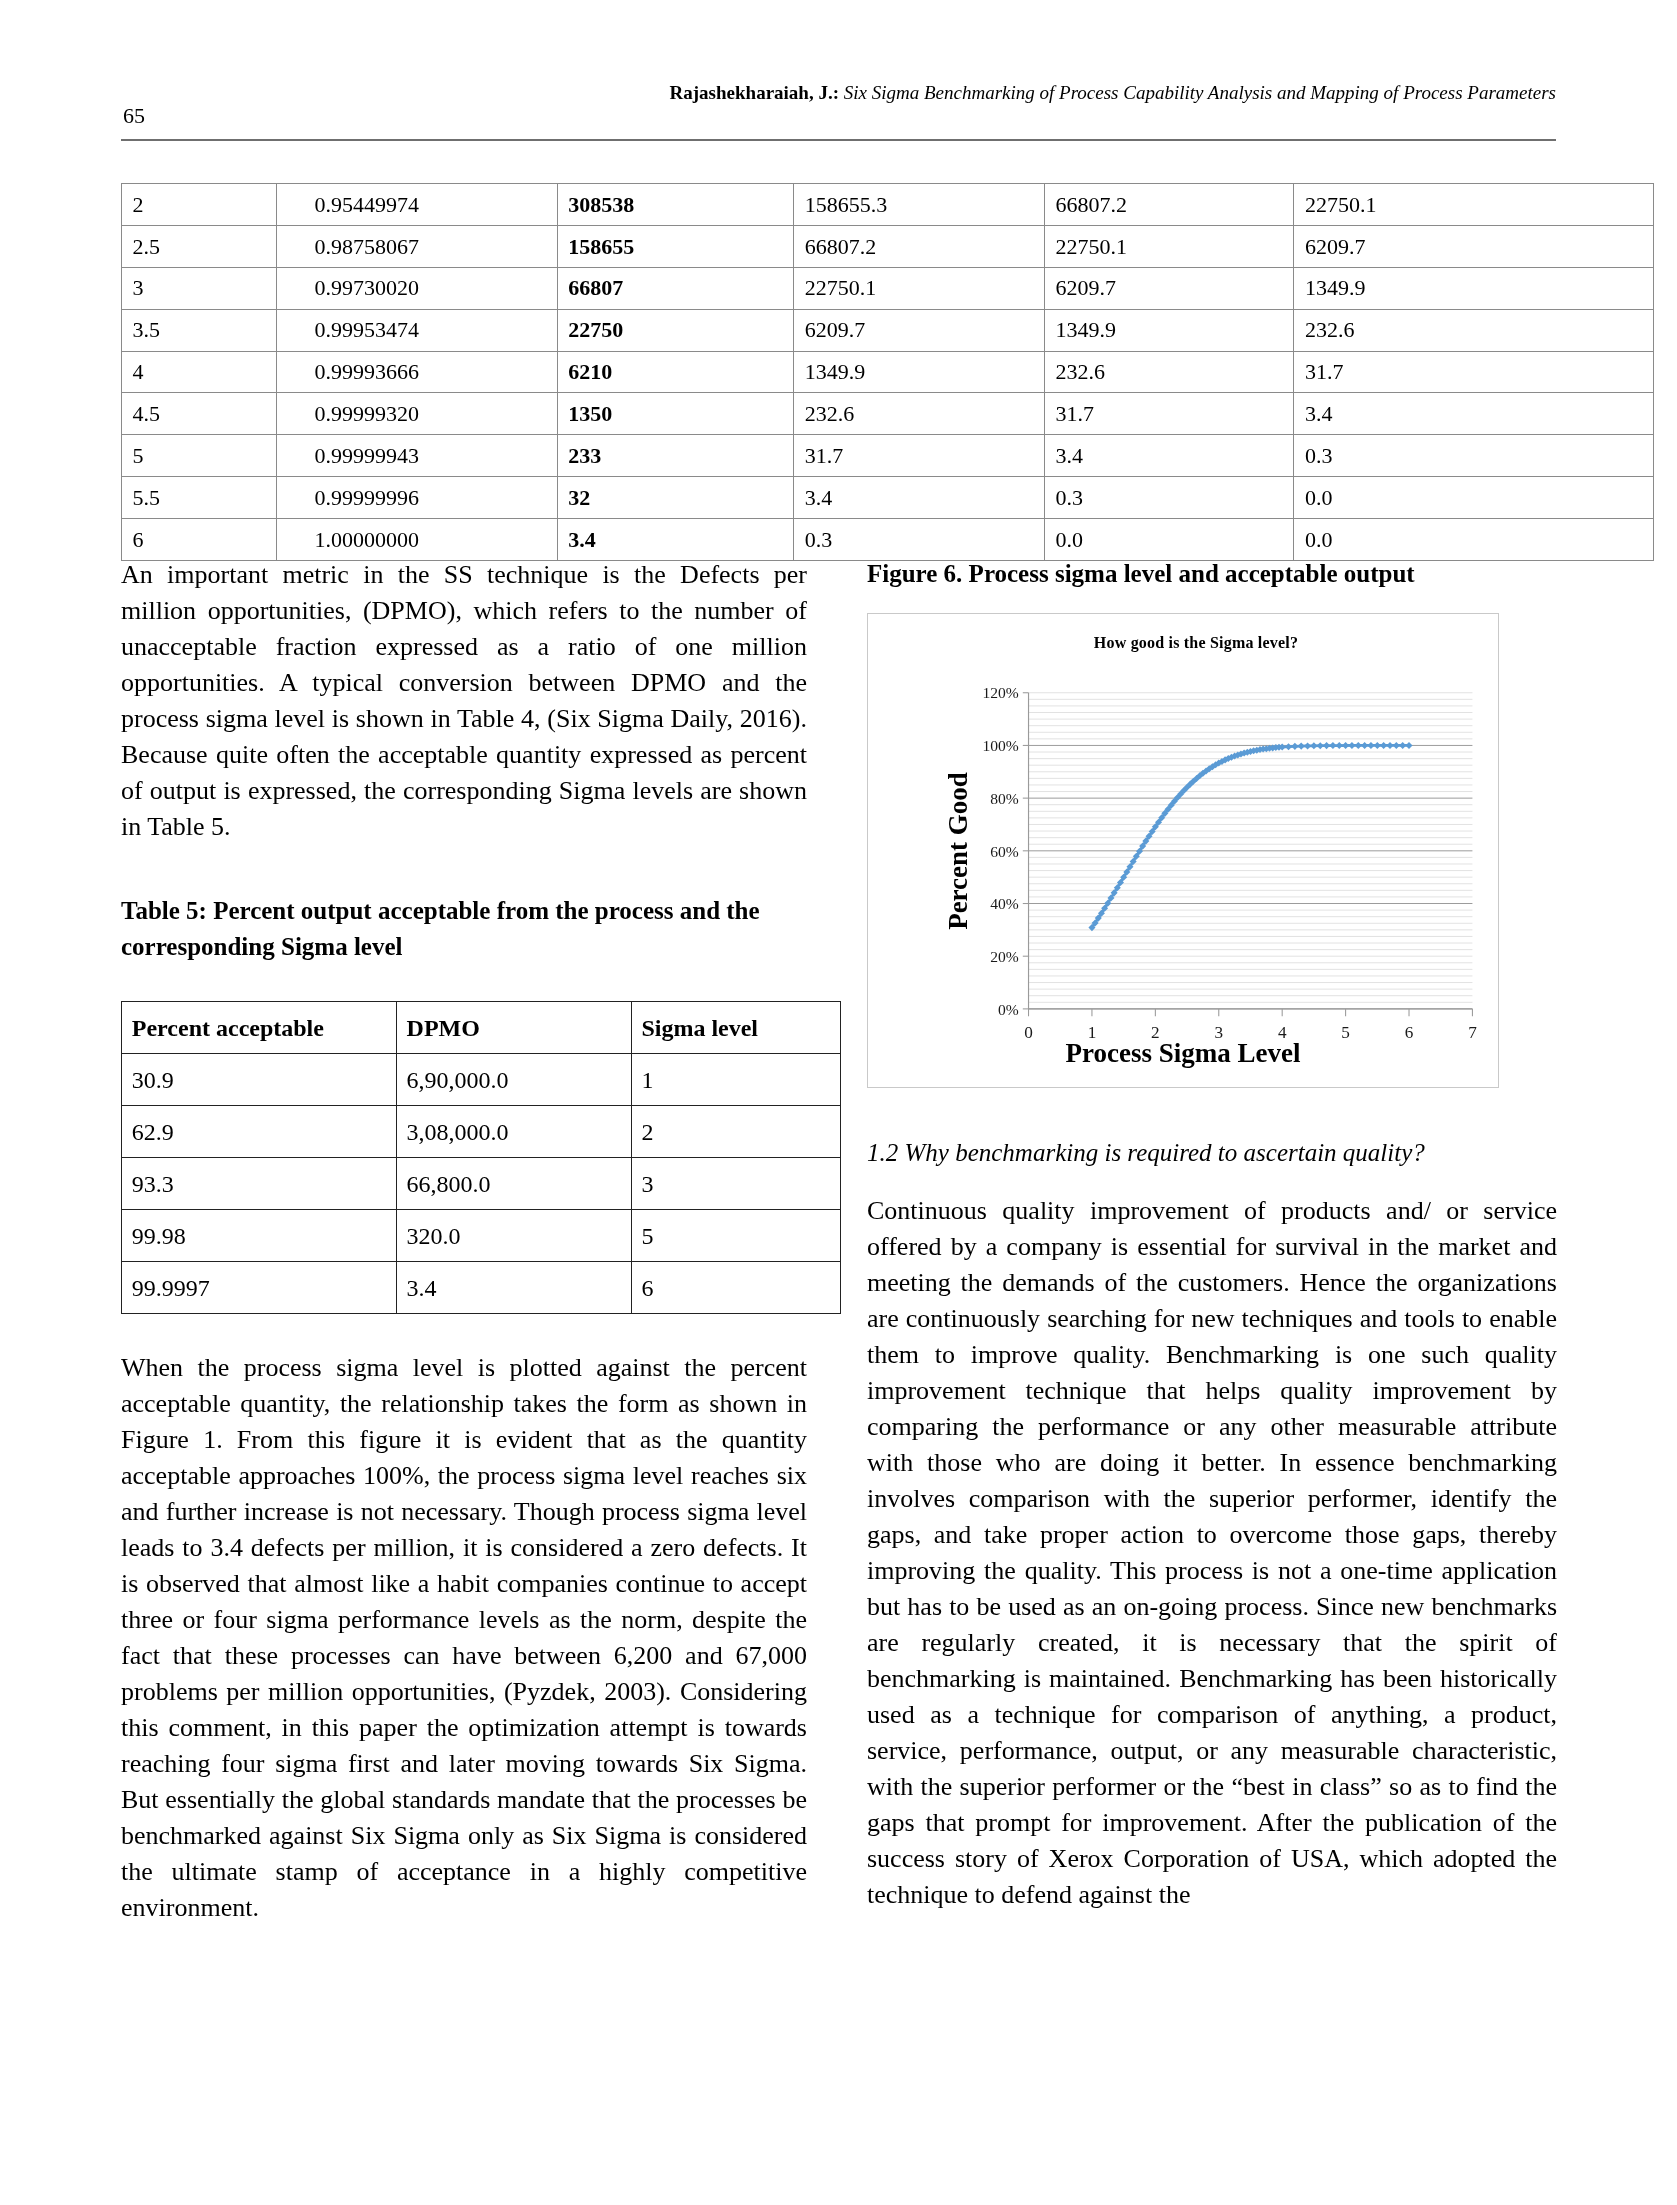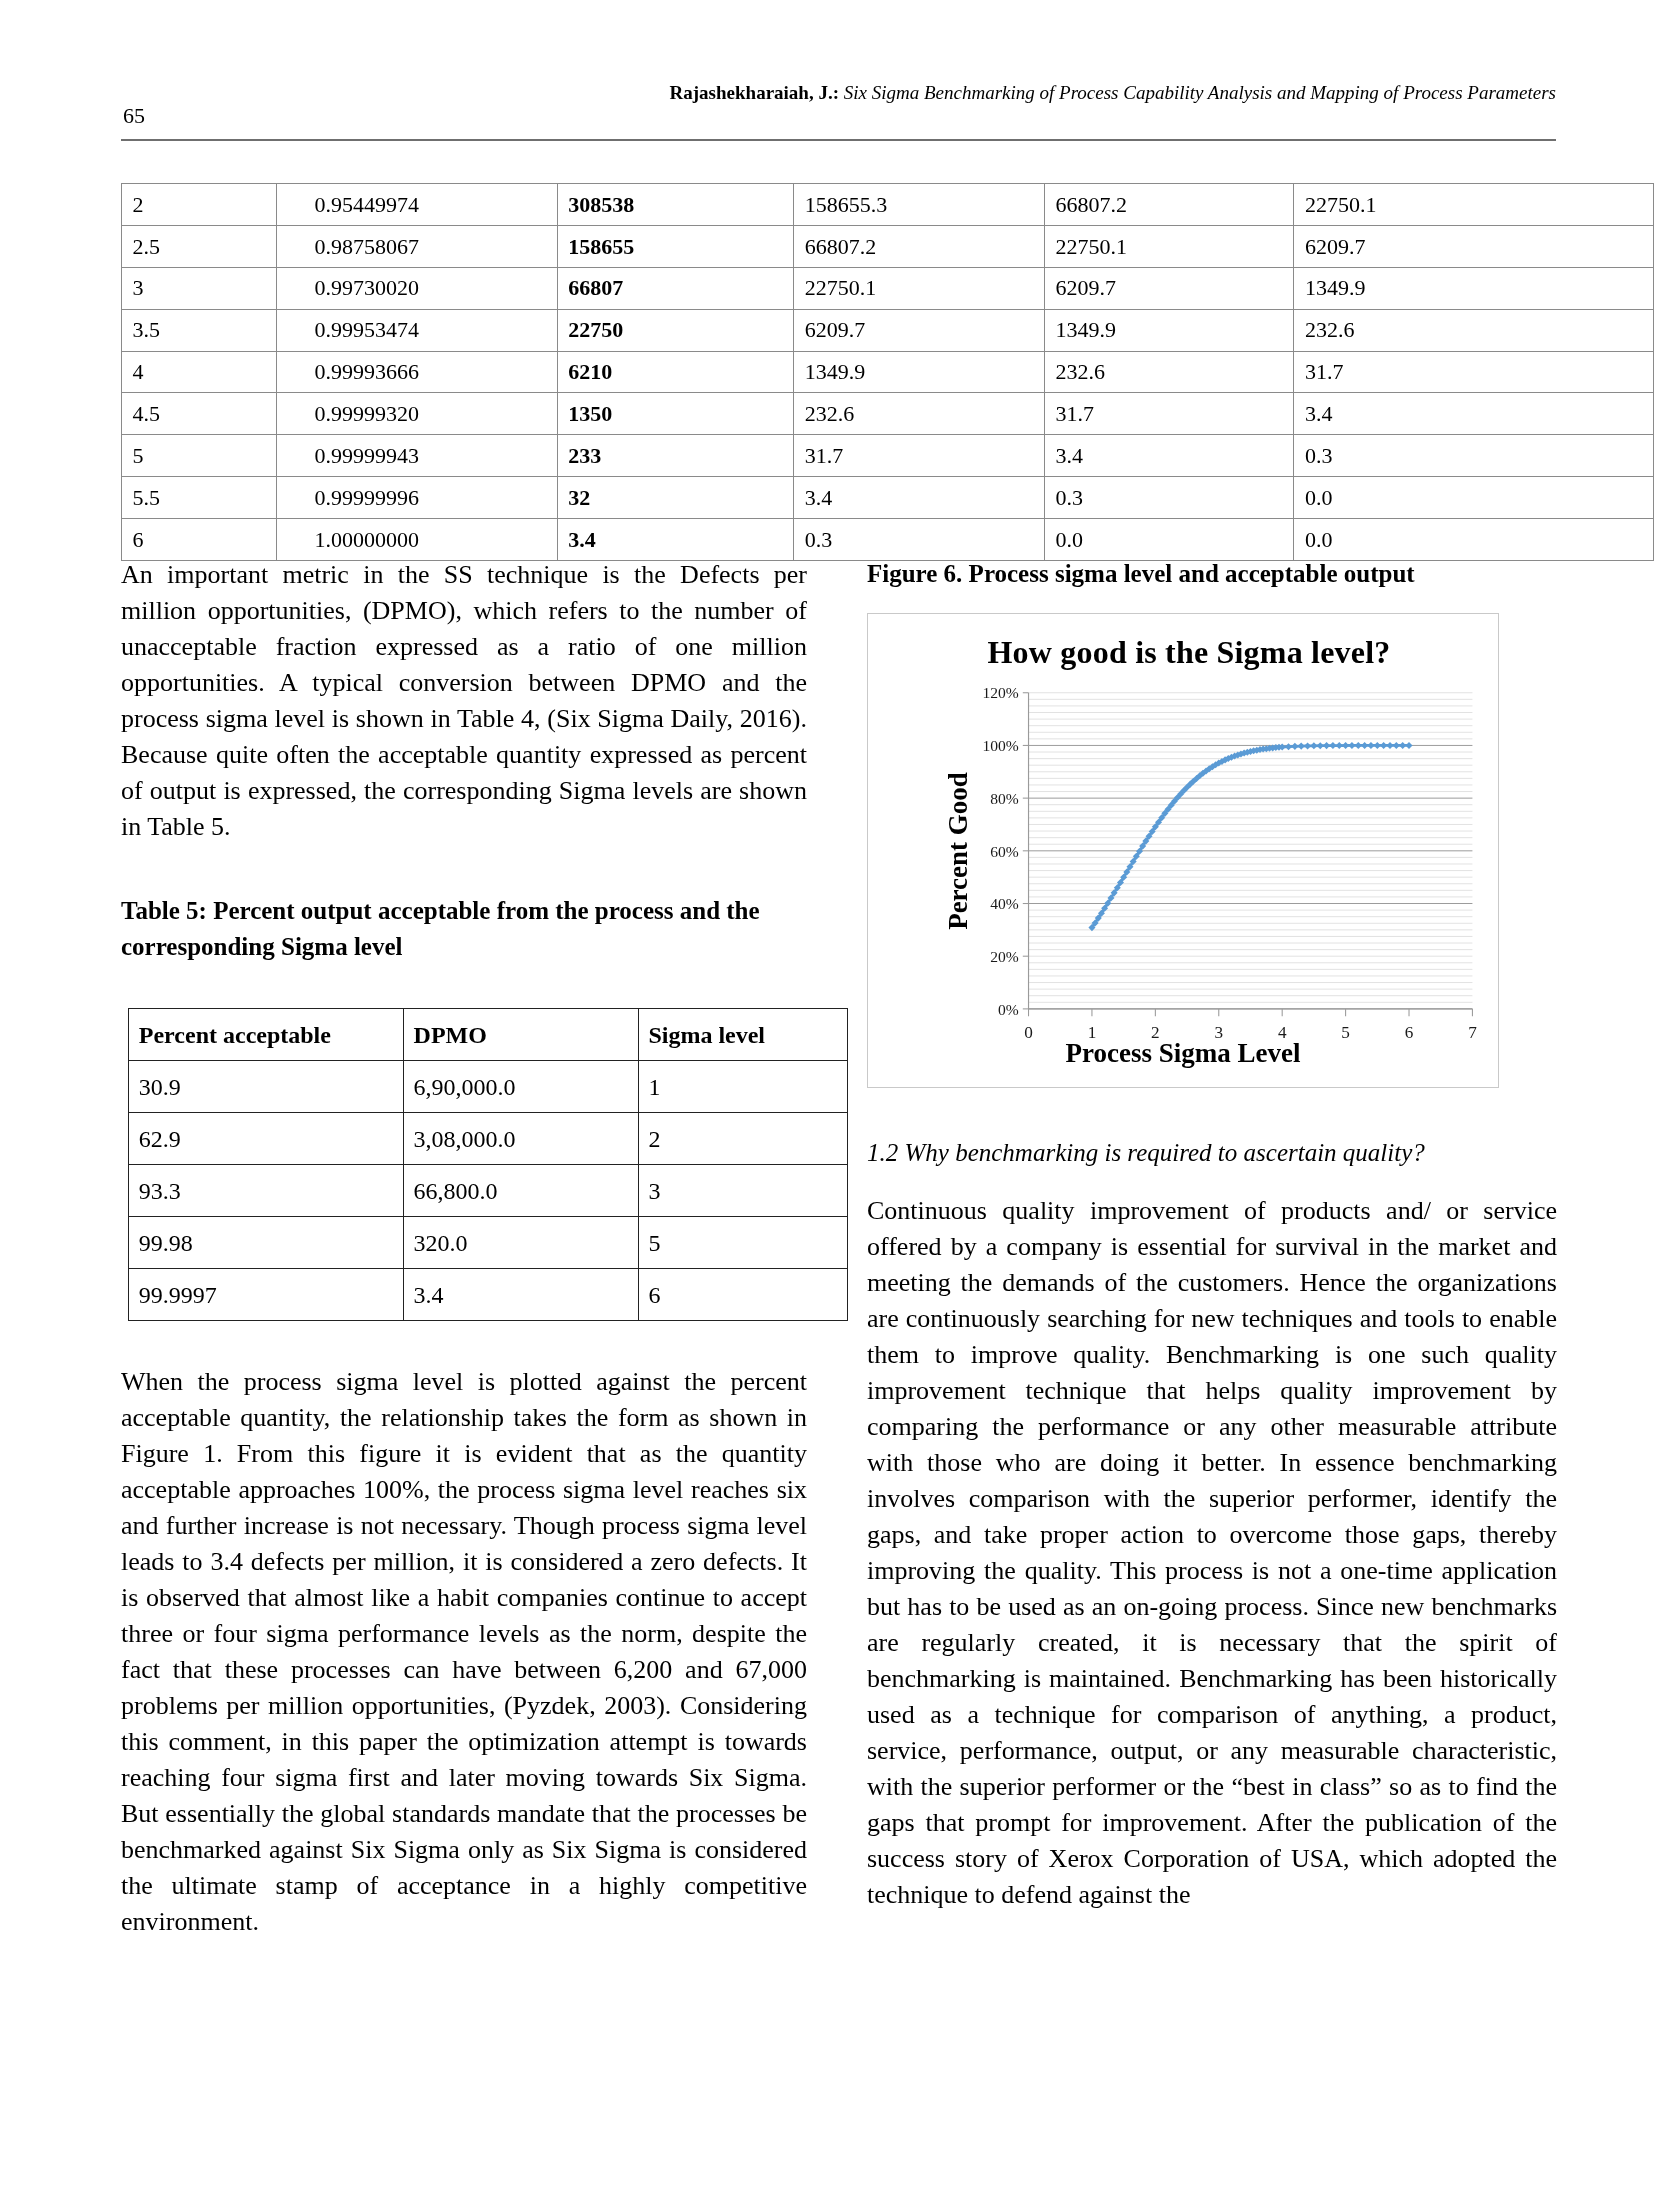--- a/index.html
+++ b/index.html
@@ -131,21 +131,21 @@
     line-height: 34px;
     font-style: italic;
     font-weight: normal;
   }
 
   
   .table5 {
     width: 686px;
     border-collapse: collapse;
     table-layout: fixed;
-    margin: 7px;
+    margin: 0;
   }
   .table5 th, .table5 td {
     border: 1.6px solid #222222;
     font-size: 24px;
     line-height: 28px;
     padding: 9px 0 9px 9.8px;
     text-align: left;
     vertical-align: middle;
     height: 33px;
   }
@@ -160,25 +160,25 @@
   .chart-frame {
     position: relative;
     width: 632px;
     height: 475px;
     border: 1.6px solid #c9c9c9;
     background: #ffffff;
     box-sizing: border-box;
   }
   .chart-title {
     position: absolute;
-    left: 6px;
+    left: 13px;
     top: 19.7px;
     width: 100%;
     text-align: center;
-    font-size: 32px;
+    font-size: 16px;
     font-weight: bold;
     letter-spacing: 0.2px;
   }
   .ylabel {
     position: absolute;
     left: 11.5px;
     top: 50%;
     transform: translateY(-50%) rotate(-90deg);
     transform-origin: center center;
     font-size: 27px;

